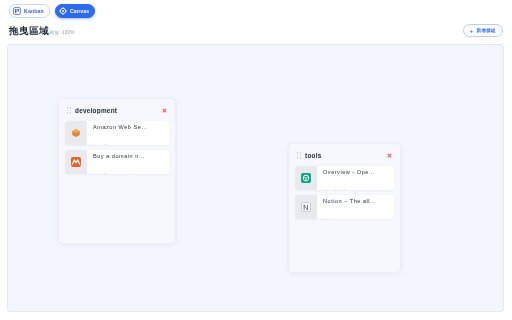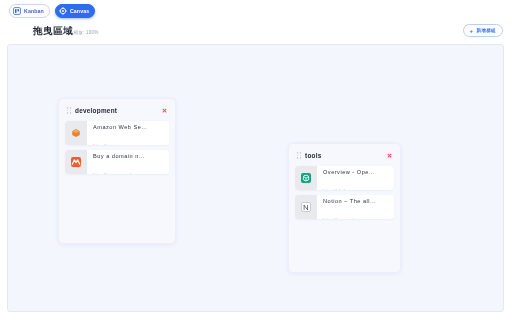--- a/index.html
+++ b/index.html
@@ -55,21 +55,20 @@
   }
 
   .mb-ico { width: 8px; height: 8px; display: block; flex: none; }
 
   
   .sec-head {
     position: absolute;
     left: 9px; top: 25px;
     display: flex;
     align-items: baseline;
-    margin-left: 24px;
   }
   .sec-title {
     font-size: 9.5px;
     font-weight: bold;
     color: #1f2533;
     letter-spacing: .6px;
   }
   .sec-zoom {
     font-size: 4.6px;
     color: #9aa2b4;

